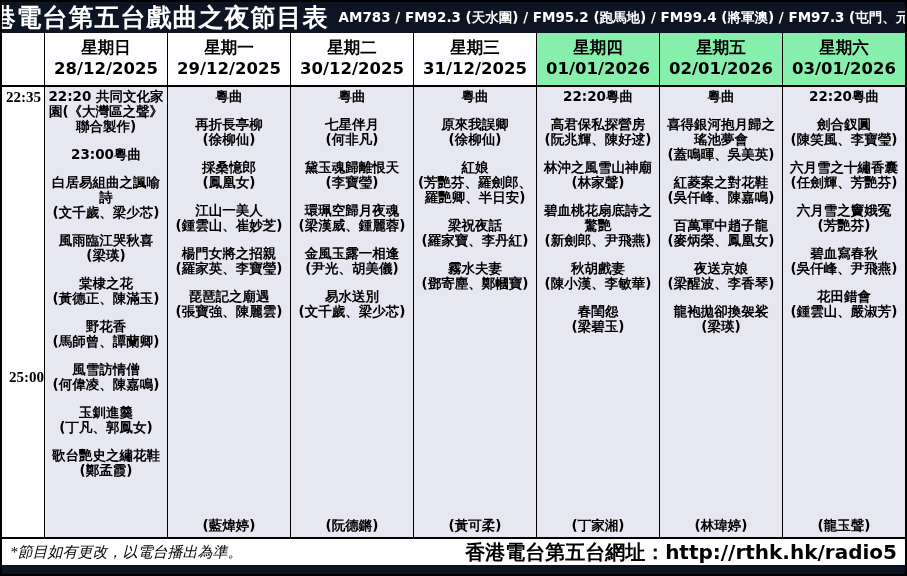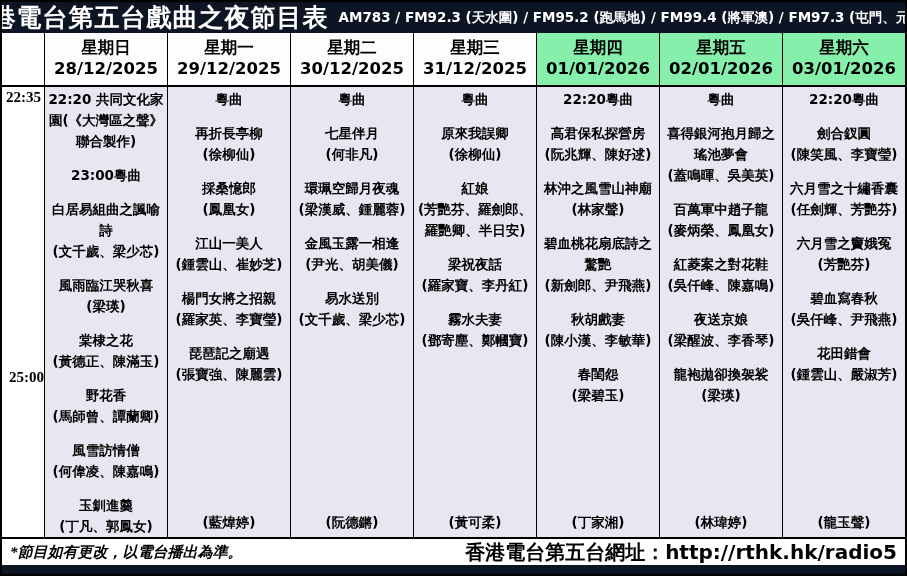--- a/index.html
+++ b/index.html
@@ -40,30 +40,30 @@
   .time-a { position:absolute; top:2px; right:3px; }
   .time-b { position:absolute; top:282px; right:0; }
   .day-col {
     flex:1; border-right:1.5px solid #000; background:#e7e7f2;
     display:flex; flex-direction:column; align-items:center;
     padding:2px 1px 4px; overflow:hidden;
   }
   .day-col:last-child { border-right:none; }
   .block {
     text-align:center; white-space:pre-line; font-weight:bold;
-    font-size:13.5px; line-height:21px; margin-bottom:13px;
+    font-size:13.5px; line-height:15px; margin-bottom:13px;
   }
   .host { margin-top:auto; margin-bottom:0; }
   
   .footer {
     flex:none; height:28px; border-top:2px solid #000; background:#fff;
     display:flex; align-items:center; justify-content:space-between;
     padding:0 8px; box-sizing:border-box;
   }
-  .note { font-family:"Liberation Serif", serif; font-style:italic; font-weight:bold; font-size:15px; }
+  .note { font-family:"Liberation Serif", serif; font-style:italic; font-weight:normal; font-size:15px; }
   .url  { font-weight:bold; font-size:20px; }
   .bottombar { flex:none; height:9px; background:#0d1524; }
 </style>
 </head>
 <body>
 
 <div class="page">
 
   <div class="titlebar">
     <span class="title">香港電台第五台戲曲之夜節目表</span>
@@ -138,20 +138,22 @@
         <div class="block">楊門女將之招親
 (羅家英、李寶瑩)</div>
         <div class="block">琵琶記之廟遇
 (張寶強、陳麗雲)</div>
         <div class="block host">(藍煒婷)</div>
       </div>
       <div class="day-col">
         <div class="block">粵曲</div>
         <div class="block">七星伴月
 (何非凡)</div>
+        <div class="block">黛玉魂歸離恨天
+(李寶瑩)</div>
         <div class="block">環珮空歸月夜魂
 (梁漢威、鍾麗蓉)</div>
         <div class="block">金風玉露一相逢
 (尹光、胡美儀)</div>
         <div class="block">易水送別
 (文千歲、梁少芯)</div>
         <div class="block host">(阮德鏘)</div>
       </div>
       <div class="day-col">
         <div class="block">粵曲</div>
@@ -177,24 +179,24 @@
         <div class="block">秋胡戲妻
 (陳小漢、李敏華)</div>
         <div class="block">春閨怨
 (梁碧玉)</div>
         <div class="block host">(丁家湘)</div>
       </div>
       <div class="day-col">
         <div class="block">粵曲</div>
         <div class="block">喜得銀河抱月歸之瑤池夢會
 (蓋鳴暉、吳美英)</div>
+        <div class="block">紅菱案之對花鞋
+(吳仟峰、陳嘉鳴)</div>
         <div class="block">百萬軍中趙子龍
 (麥炳榮、鳳凰女)</div>
-        <div class="block">紅菱案之對花鞋
-(吳仟峰、陳嘉鳴)</div>
         <div class="block">夜送京娘
 (梁醒波、李香琴)</div>
         <div class="block">龍袍拋卻換袈裟
 (梁瑛)</div>
         <div class="block host">(林瑋婷)</div>
       </div>
       <div class="day-col">
         <div class="block">22:20粵曲</div>
         <div class="block">劍合釵圓
 (陳笑風、李寶瑩)</div>

